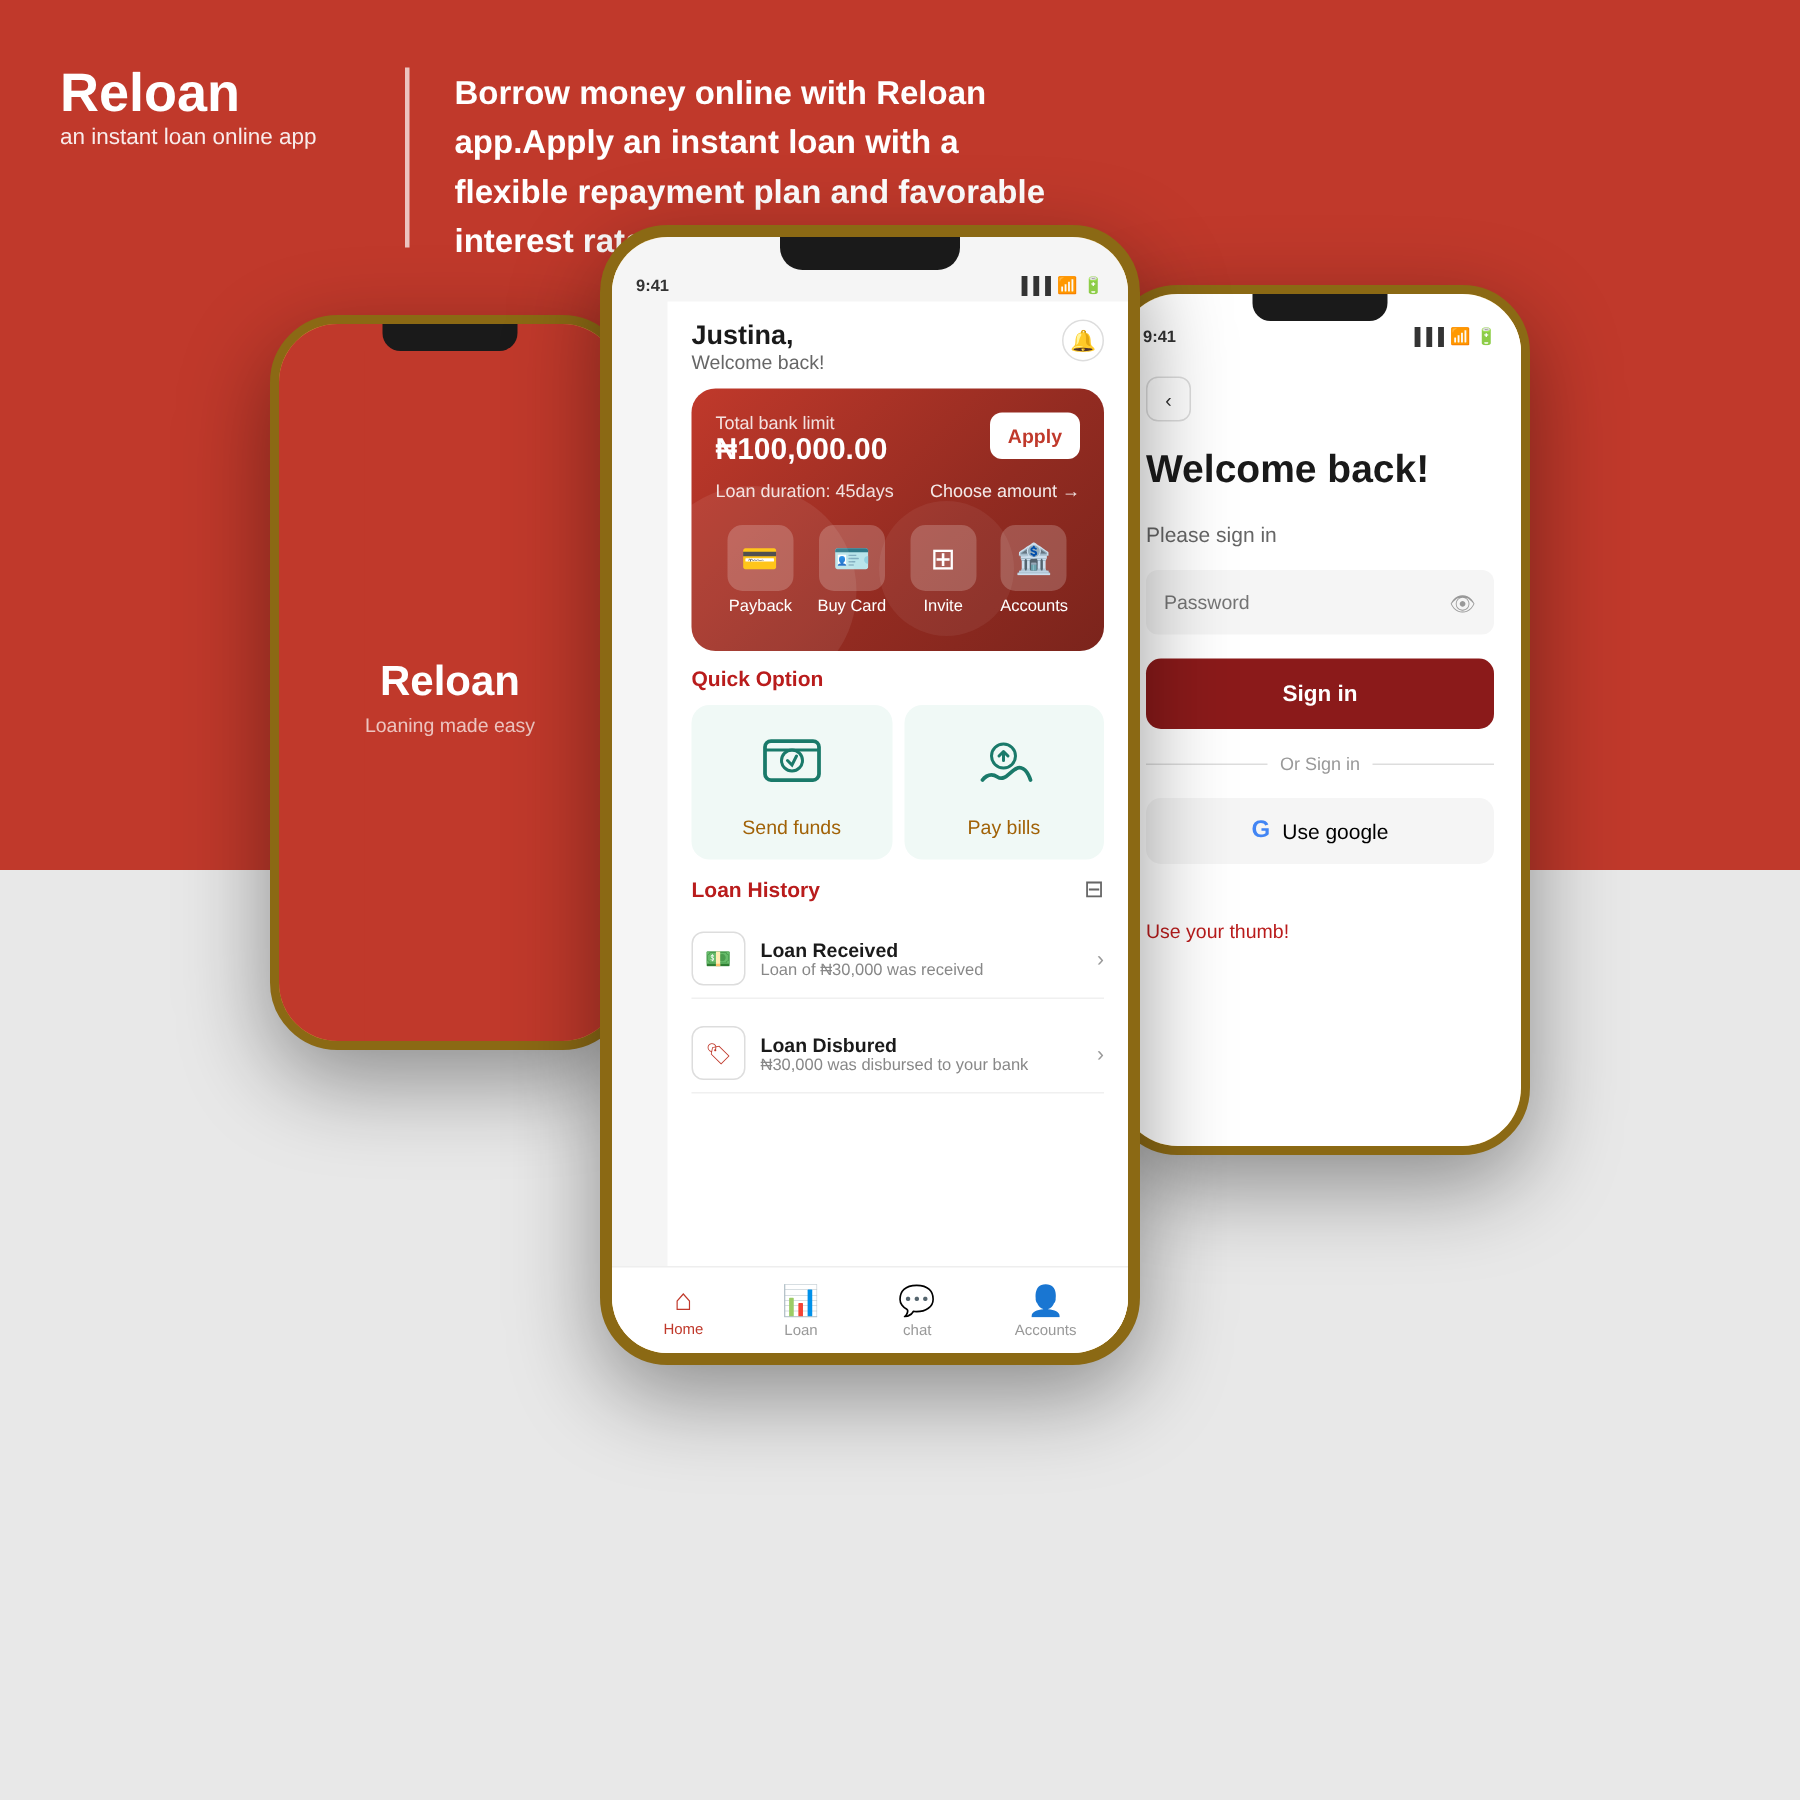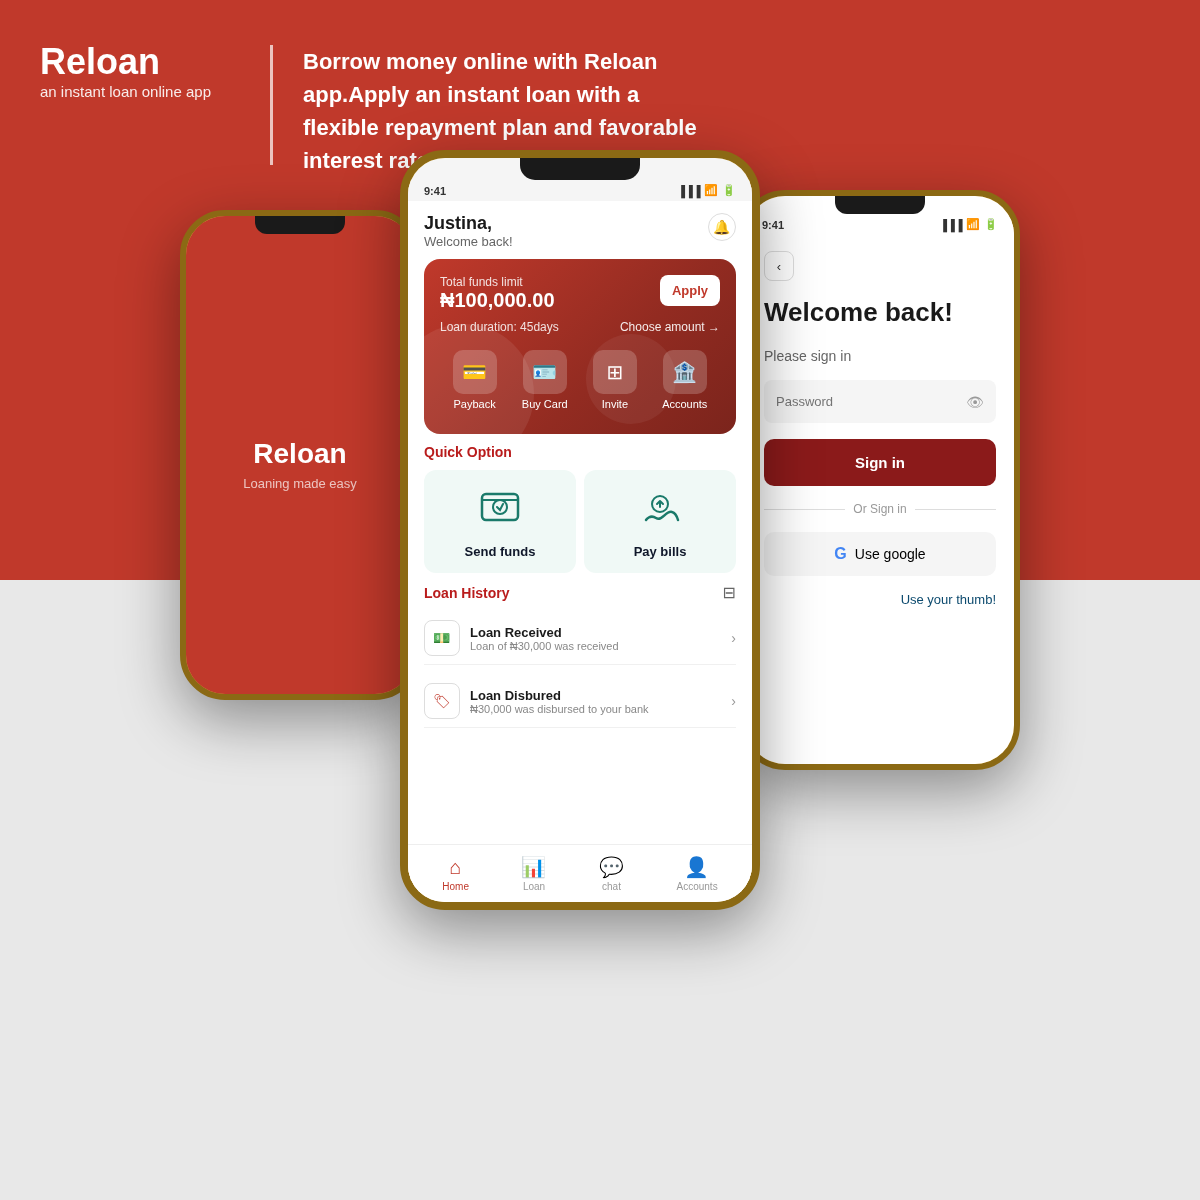--- a/index.html
+++ b/index.html
@@ -180,20 +180,21 @@
 
     
     .app-screen {
       padding: 12px 16px;
       height: calc(100% - 22px - 28px);
       overflow: hidden;
       background: white;
       display: flex;
       flex-direction: column;
       gap: 10px;
+      margin-left: 37px;
     }
 
     .app-header {
       display: flex;
       justify-content: space-between;
       align-items: flex-start;
     }
     .greeting-name {
       font-size: 18px;
       font-weight: 700;
@@ -325,22 +326,22 @@
       flex-direction: column;
       align-items: center;
       gap: 8px;
     }
     .option-icon {
       font-size: 32px;
       color: #1a7a6a;
     }
     .option-label {
       font-size: 13px;
-      font-weight: 700;
-      color: #0f172a;
+      font-weight: 400;
+      color: #a16207;
     }
 
     
     .loan-history-header {
       display: flex;
       justify-content: space-between;
       align-items: center;
     }
     .history-item {
       display: flex;
@@ -492,23 +493,24 @@
       align-items: center;
       justify-content: center;
       gap: 8px;
     }
     .google-logo {
       font-size: 16px;
       font-weight: 700;
       color: #4285F4;
     }
     .thumb-text {
-      text-align: right;
+      text-align: left;
       font-size: 13px;
-      color: #0c4a6e;
+      color: #b91c1c;
+      margin-top: 21px;
     }
 
     
     .teal-icon {
       color: #1a7a6a;
     }
   </style>
 </head>
 <body>
 
@@ -556,21 +558,21 @@
           <div>
             <div class="greeting-name">Justina,</div>
             <div class="greeting-sub">Welcome back!</div>
           </div>
           <div class="bell-icon">🔔</div>
         </div>
 
         <div class="loan-card">
           <div class="loan-top">
             <div>
-              <div class="loan-limit-label">Total funds limit</div>
+              <div class="loan-limit-label">Total bank limit</div>
               <div class="loan-amount">₦100,000.00</div>
             </div>
             <button class="apply-btn">Apply</button>
           </div>
           <div class="loan-bottom">
             <div class="loan-duration">Loan duration: 45days</div>
             <div class="choose-amount">Choose amount →</div>
           </div>
 
           <div class="quick-actions">

